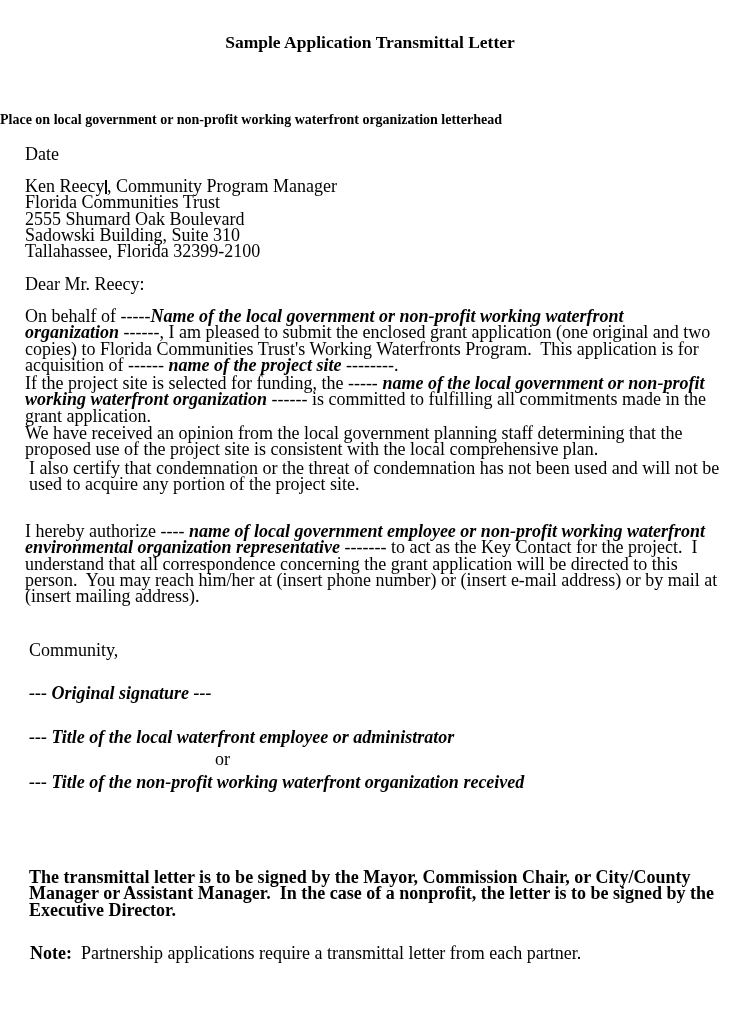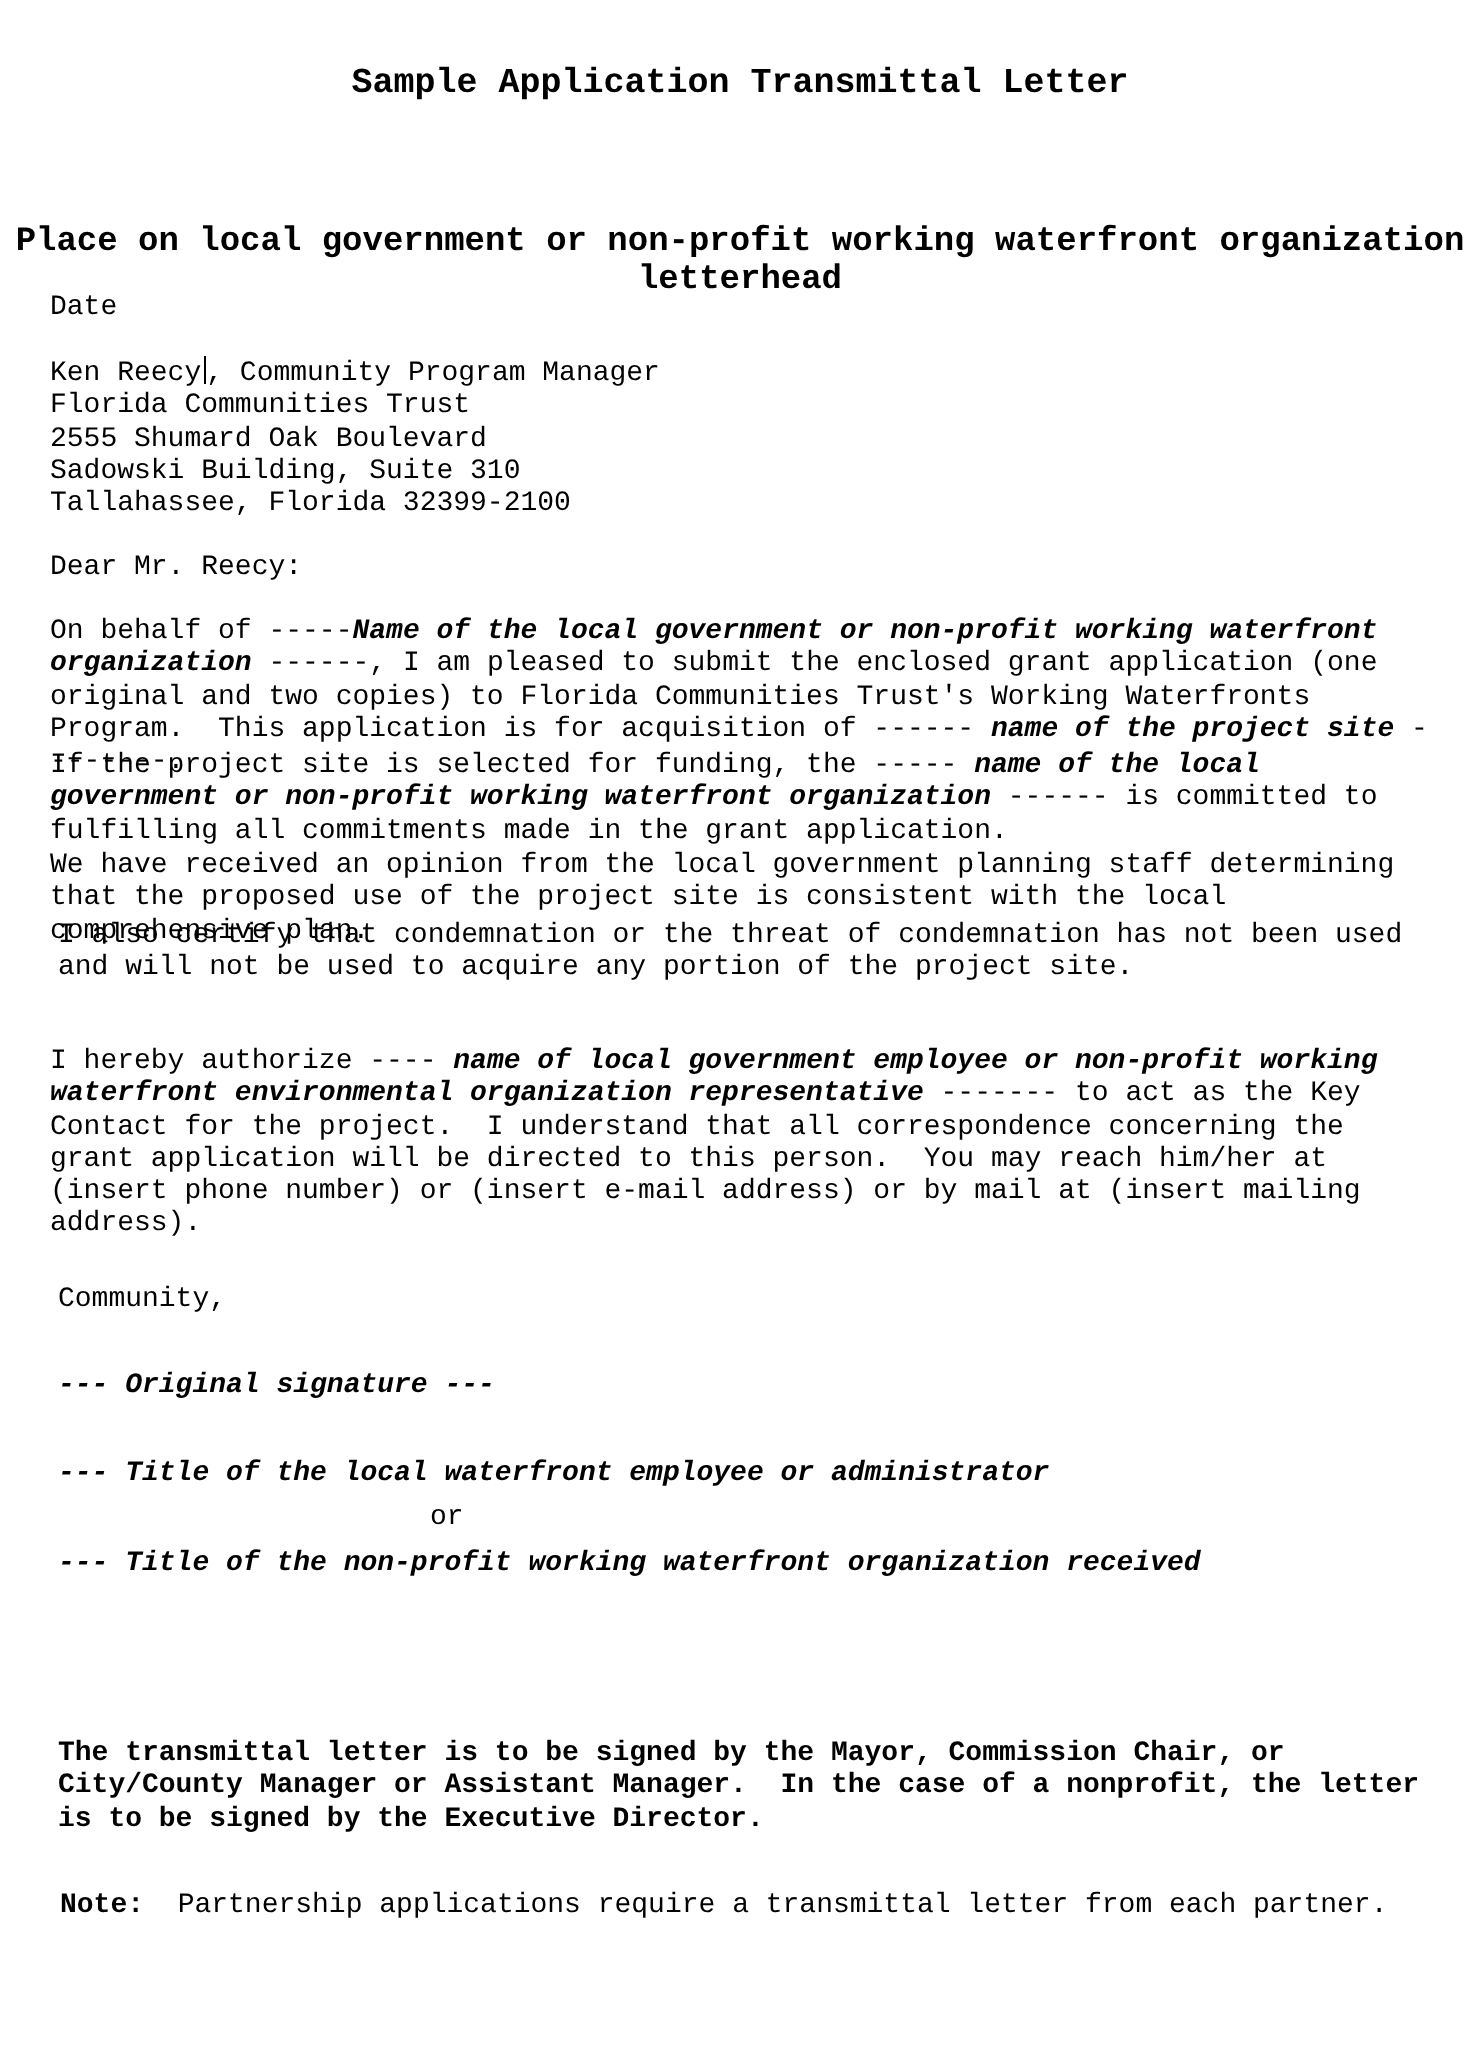--- a/index.html
+++ b/index.html
@@ -1,43 +1,42 @@
 <!DOCTYPE html>
 <html><head>
 <meta charset="utf-8">
 <style>
   html, body { margin: 0; padding: 0; background: #ffffff; }
   .page {
     position: relative;
     width: 740px;
     height: 1024px;
     background: #ffffff;
-    font-family: Liberation Mono, monospace;
+    font-family: Liberation Serif, serif;
     color: #000000;
     overflow: hidden;
   }
   .doc-title {
     position: absolute;
     top: 32px; left: 0; width: 100%;
     text-align: center;
     font-size: 17.5px;
     font-weight: bold;
     white-space: pre-wrap;
   }
   .letterhead-instruction {
     position: absolute;
     top: 112px; left: 0; width: 100%;
-    text-align: center;
-    font-size: 17px;
+    font-size: 14px;
     font-weight: bold;
     white-space: pre-wrap;
   }
   .txt {
     position: absolute;
-    font-size: 14px;
+    font-size: 18px;
     line-height: 16.3px;
     white-space: pre-wrap;
   }
   .body-block { left: 25px; width: 694px; }
   .sig-block  { left: 29px; width: 694px; }
   .bi { font-weight: bold; font-style: italic; }
   .b  { font-weight: bold; margin-top: 16px; }
   .cursor {
     display: inline-block;
     width: 1.5px;

